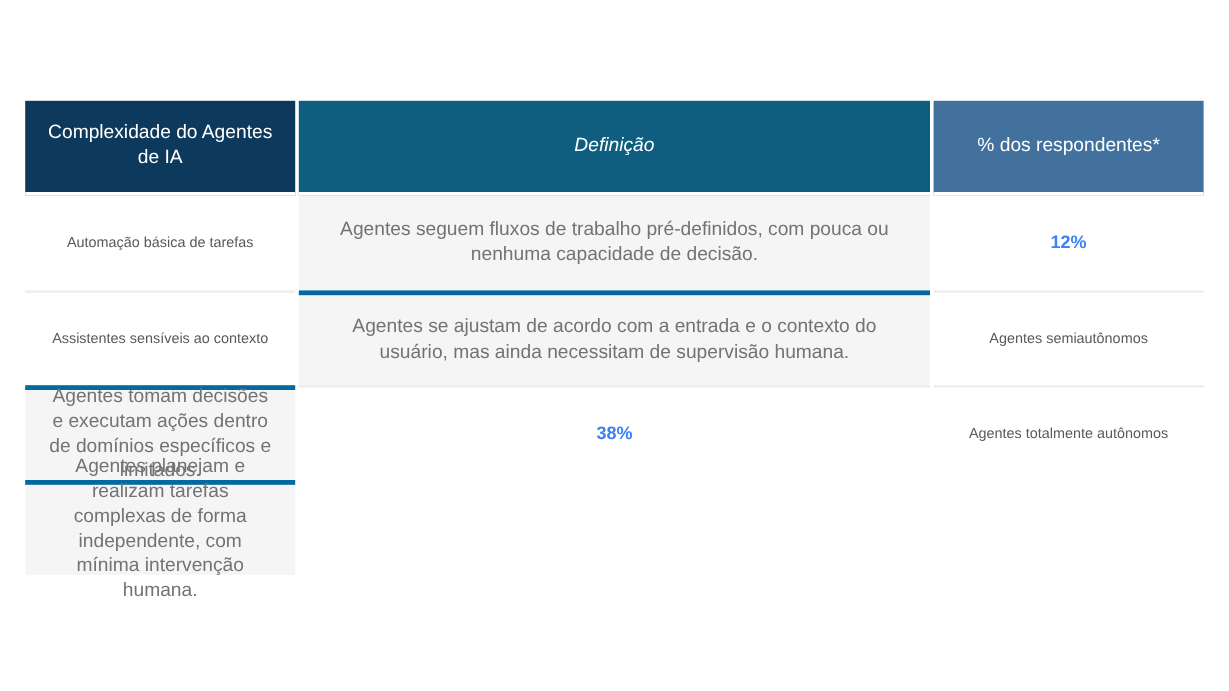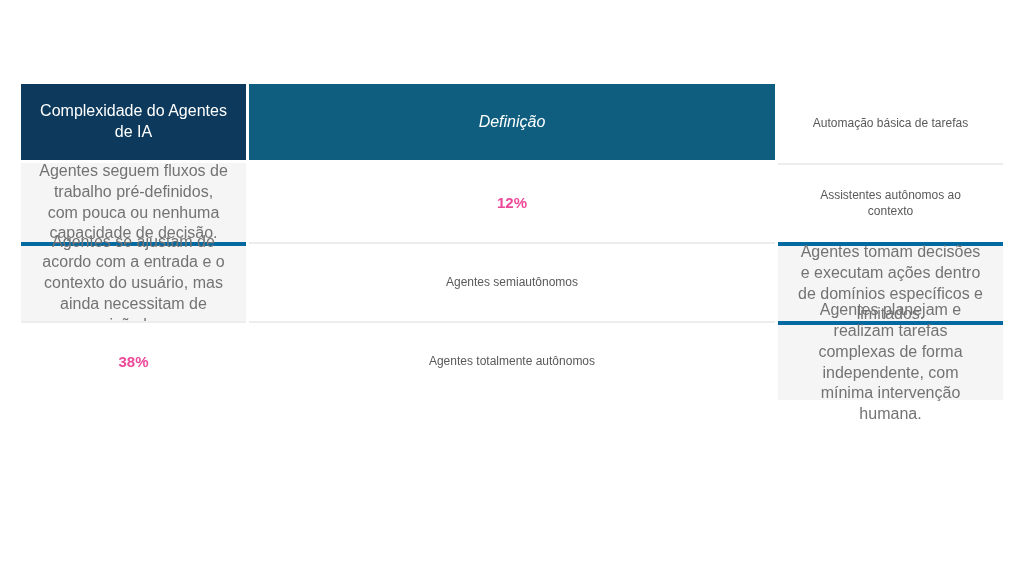--- a/index.html
+++ b/index.html
@@ -50,53 +50,56 @@
     color: #595959;
     font-size: 12px;
   }
   .cell-gray {
     background: #f5f5f5;
     color: #737373;
     font-size: 16px;
   }
   .cell-pct {
     background: #ffffff;
-    color: #ec4899;
+    color: #3b82f6;
     font-size: 15px;
     font-weight: 700;
   }
   
   .sep-white { border-top: 2px solid #ededed; }
   .sep-gray  { border-top: 4px solid #0369a1; }
 </style>
 </head>
 <body>
 
 <div class="canvas">
   <div class="table">
 
     <div class="cell hdr hdr-c1">
       <span>Complexidade do Agentes de IA</span>
     </div>
     <div class="cell hdr hdr-c2">
       <span>Definição</span>
     </div>
+    <div class="cell hdr hdr-c3">
+      <span>% dos respondentes*</span>
+    </div>
 
     <div class="cell cell-white">
       <span>Automação básica de tarefas</span>
     </div>
     <div class="cell cell-gray">
       <span>Agentes seguem fluxos de trabalho pré-definidos, com pouca ou nenhuma capacidade de decisão.</span>
     </div>
     <div class="cell cell-pct">
       <span>12%</span>
     </div>
 
     <div class="cell cell-white sep-white">
-      <span>Assistentes autônomos ao contexto</span>
+      <span>Assistentes sensíveis ao contexto</span>
     </div>
     <div class="cell cell-gray sep-gray">
       <span>Agentes se ajustam de acordo com a entrada e o contexto do usuário, mas ainda necessitam de supervisão humana.</span>
     </div>
 
     <div class="cell cell-white sep-white">
       <span>Agentes semiautônomos</span>
     </div>
     <div class="cell cell-gray sep-gray">
       <span>Agentes tomam decisões e executam ações dentro de domínios específicos e limitados.</span>

